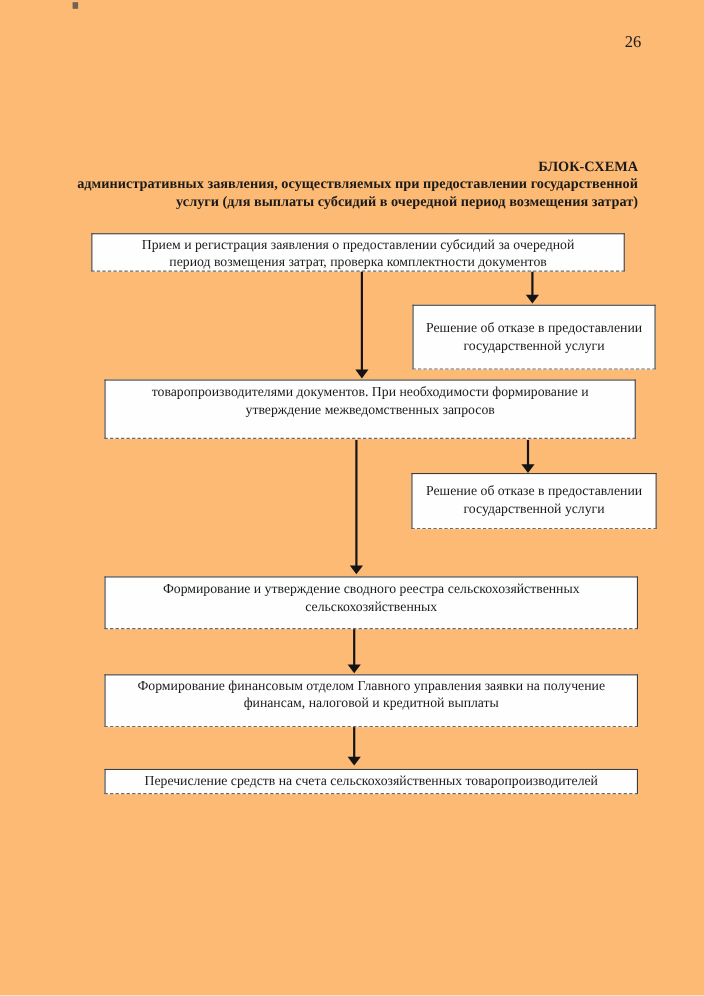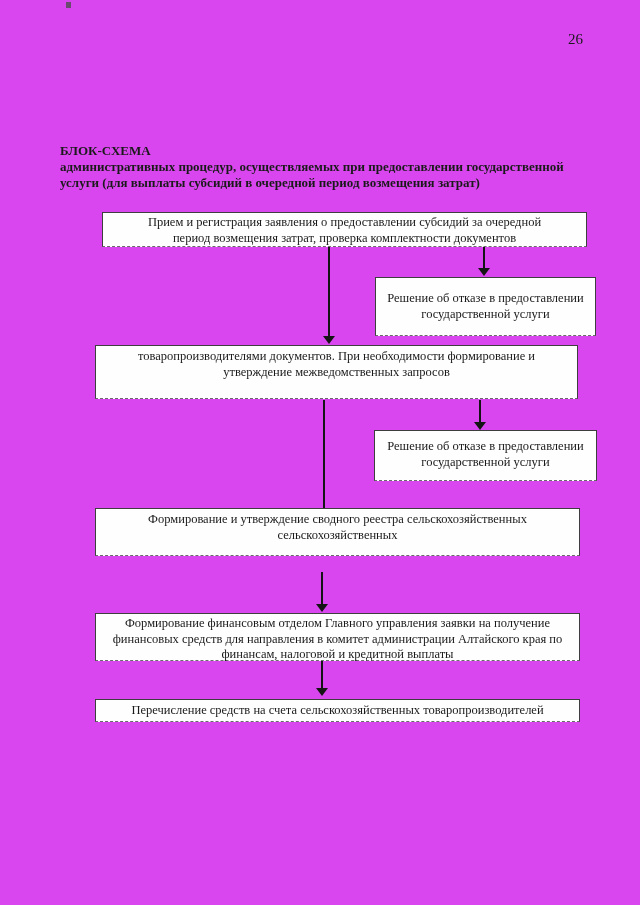--- a/index.html
+++ b/index.html
@@ -1,19 +1,19 @@
 <!DOCTYPE html>
 <html><head>
 <meta charset="utf-8">
 <style>
   html,body{margin:0;padding:0;background:#ffffff;}
   .page{
     position:relative;
     width:640px;height:905px;
-    background:#d946ef;
+    background:#fdba74;
     font-family:"Liberation Serif","DejaVu Serif",serif;
     color:#1a1a1a;
     overflow:hidden;
   }
   .scan-artifact{
     position:absolute;left:66px;top:2px;width:5px;height:6px;
     background:#4c4c4c;opacity:.8;
   }
   .page-number{
     position:absolute;left:568px;top:31px;
@@ -22,21 +22,21 @@
   .appendix-header{
     position:absolute;left:330px;top:48px;width:274px;
     font-weight:bold;font-size:13.5px;line-height:14.4px;
     white-space:nowrap;
   }
   .appendix-header .justified{
     display:flex;justify-content:space-between;
   }
   .doc-title{
     position:absolute;left:60px;top:143px;width:520px;
-    text-align:left;font-weight:bold;font-size:13px;line-height:16px;
+    text-align:right;font-weight:bold;font-size:13px;line-height:16px;
   }
   .doc-title div{white-space:nowrap;}
   .fbox{
     position:absolute;
     box-sizing:border-box;
     border:1px solid #3e3e3e;
     border-bottom:1px dashed #6b6b6b;
     background:#fefefe;
     text-align:center;
     font-size:12.5px;line-height:15.5px;
@@ -58,25 +58,25 @@
 
 <div class="page">
 
   <div class="scan-artifact"></div>
 
   <div class="page-number">26</div>
 
 
   <div class="doc-title">
     <div>БЛОК-СХЕМА</div>
-    <div>административных процедур, осуществляемых при предоставлении государственной</div>
+    <div>административных заявления, осуществляемых при предоставлении государственной</div>
     <div>услуги (для выплаты субсидий в очередной период возмещения затрат)</div>
   </div>
 
-  <div class="fbox" style="left:102px;top:212px;width:485px;height:35px;padding-top:2px;">
+  <div class="fbox" style="left:83px;top:212px;width:485px;height:35px;padding-top:2px;">
     <div>Прием и регистрация заявления о предоставлении субсидий за очередной</div>
     <div>период возмещения затрат, проверка комплектности документов</div>
   </div>
 
   <div class="arrow" style="left:323px;top:247px;height:97px;">
     <div class="shaft"></div>
     <div class="head"></div>
   </div>
 
   <div class="arrow" style="left:478px;top:247px;height:29px;">
@@ -102,33 +102,32 @@
   <div class="arrow" style="left:474px;top:400px;height:30px;">
     <div class="shaft"></div>
     <div class="head"></div>
   </div>
 
   <div class="fbox" style="left:374px;top:430px;width:223px;height:51px;padding-top:8px;">
     <div>Решение об отказе в предоставлении</div>
     <div>государственной услуги</div>
   </div>
 
-  <div class="fbox" style="left:95px;top:508px;width:485px;height:48px;padding-top:3px;">
+  <div class="fbox" style="left:95px;top:524px;width:485px;height:48px;padding-top:3px;">
     <div>Формирование и утверждение сводного реестра сельскохозяйственных</div>
     <div>сельскохозяйственных</div>
   </div>
 
   <div class="arrow" style="left:316px;top:572px;height:40px;">
     <div class="shaft"></div>
     <div class="head"></div>
   </div>
 
   <div class="fbox" style="left:95px;top:613px;width:485px;height:48px;padding-top:2px;">
     <div>Формирование финансовым отделом Главного управления заявки на получение</div>
-    <div>финансовых средств для направления в комитет администрации Алтайского края по</div>
     <div>финансам, налоговой и кредитной выплаты</div>
   </div>
 
   <div class="arrow" style="left:316px;top:661px;height:35px;">
     <div class="shaft"></div>
     <div class="head"></div>
   </div>
 
   <div class="fbox" style="left:95px;top:699px;width:485px;height:23px;padding-top:3px;">
     <div>Перечисление средств на счета сельскохозяйственных товаропроизводителей</div>

